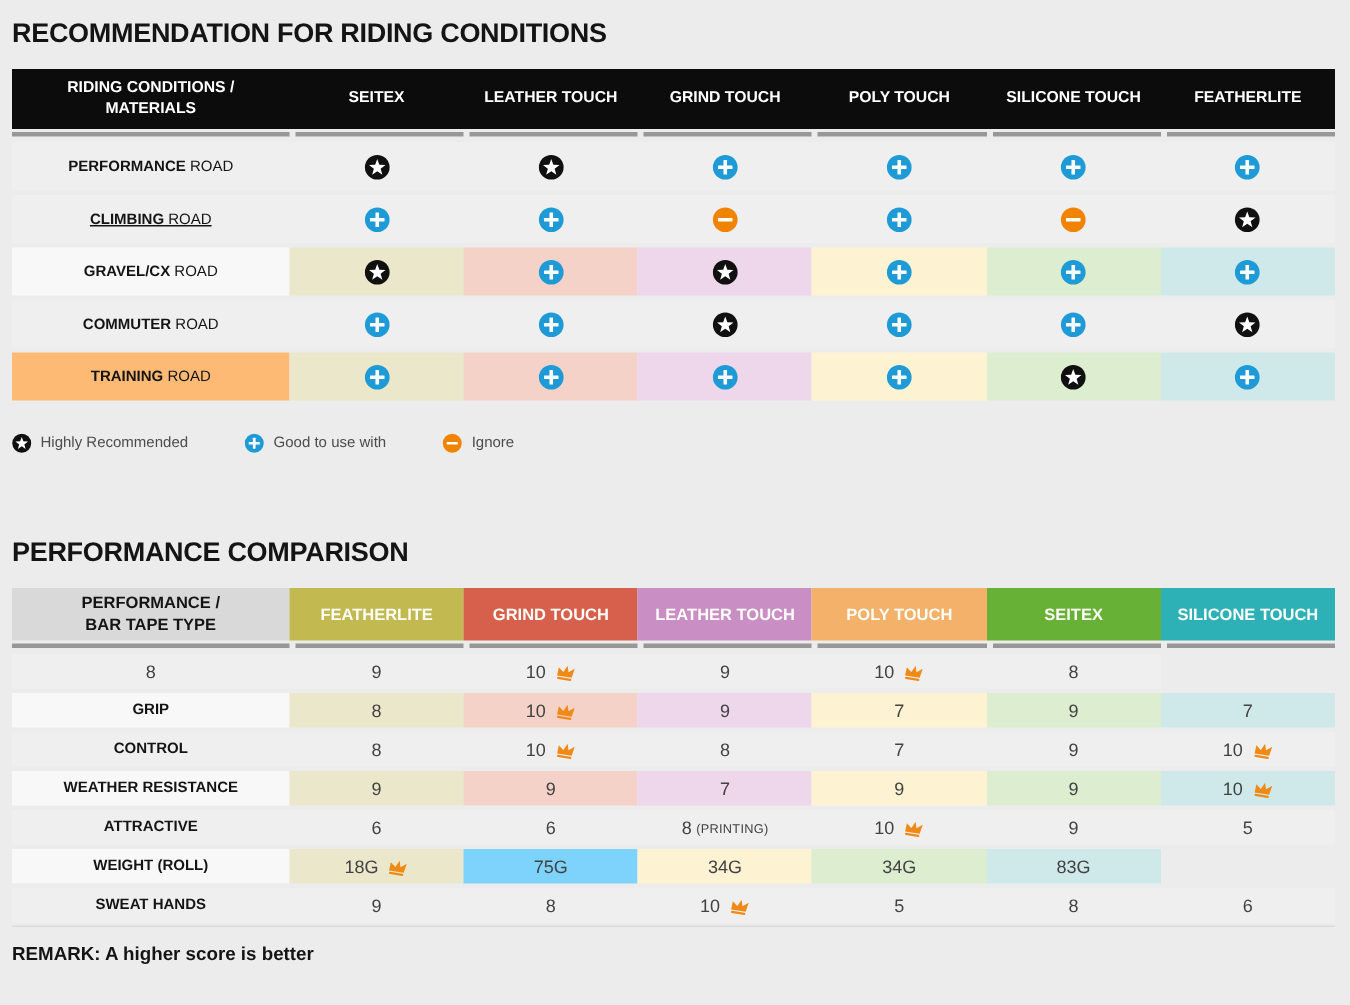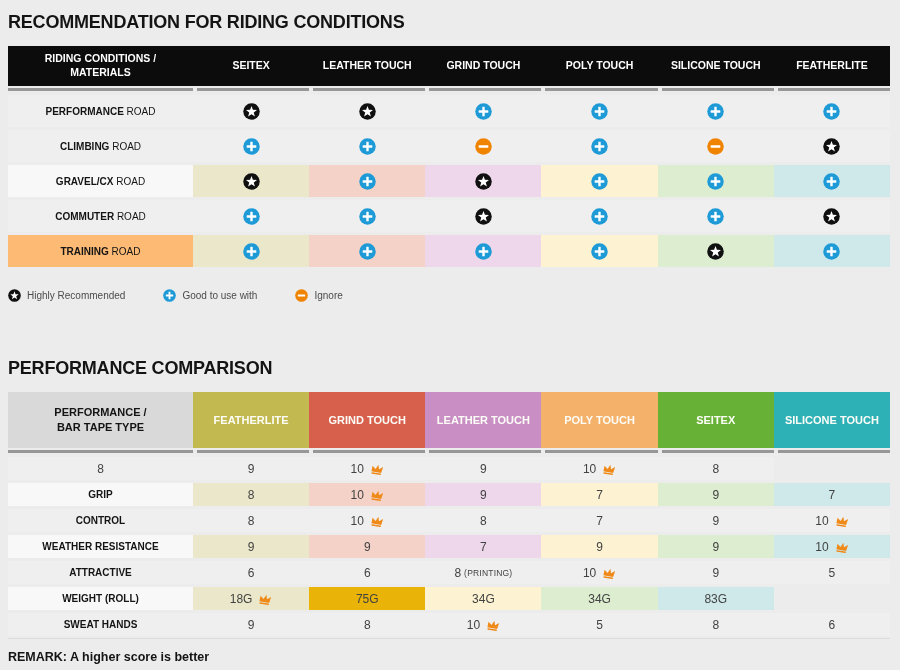--- a/index.html
+++ b/index.html
@@ -36,21 +36,21 @@
   .metric{font-weight:700;}
   .rating{display:inline-flex;line-height:0;}
   .value{font-size:12px;color:#424242;}
   .suffix{font-size:8.5px;color:#424242;margin-left:3px;letter-spacing:0.2px;}
   .crown{display:inline-flex;line-height:0;margin-left:5px;transform:rotate(9deg);}
   
   .legend{margin-top:22px;display:flex;align-items:center;}
   .lg-item{display:inline-flex;align-items:center;margin-right:38px;}
   .lg-label{font-size:10px;color:#4c4c4c;margin-left:6px;}
   
-  .perf-head{height:56px;}
+  .perf-head{height:35px;}
   .perf-head .th{
     display:flex;align-items:center;justify-content:center;
     color:#fdfdf8;font-weight:700;font-size:11px;text-align:center;
   }
   .perf-head .corner{
     background:#d9d9d9;color:#141414;flex-direction:column;line-height:1.35;font-size:11px;
   }
   .perf-tbody{border-bottom:1px solid #dcdcdc;padding-bottom:2px;}
   .remark{font-weight:700;font-size:12.5px;color:#141414;margin-top:11px;}
 </style>
@@ -136,21 +136,21 @@
             <span class="rating">
               <svg width="17" height="17" viewBox="0 0 20 20">
                 <circle cx="10" cy="10" r="9.7" fill="#1e9bd7"></circle>
                 <rect x="4.3" y="8.6" width="11.4" height="2.8" rx="0.5" fill="#fff"></rect>
                 <rect x="8.6" y="4.3" width="2.8" height="11.4" rx="0.5" fill="#fff"></rect>
               </svg>
             </span>
           </div>
         </div>
         <div class="grid rec-row">
-          <div class="cell label-cell" style="background: rgb(239, 239, 239);">
+          <div class="cell label-cell" style="background: rgb(239, 239, 239); text-decoration: underline;">
             <span class="b">CLIMBING</span>
             <span class="sfx">&nbsp;ROAD</span>
           </div>
           <div class="cell" style="background: rgb(239, 239, 239);">
             <span class="rating">
               <svg width="17" height="17" viewBox="0 0 20 20">
                 <circle cx="10" cy="10" r="9.7" fill="#1e9bd7"></circle>
                 <rect x="4.3" y="8.6" width="11.4" height="2.8" rx="0.5" fill="#fff"></rect>
                 <rect x="8.6" y="4.3" width="2.8" height="11.4" rx="0.5" fill="#fff"></rect>
               </svg>
@@ -584,21 +584,21 @@
           <div class="cell label-cell metric" style="background: rgb(248, 248, 248);">WEIGHT (ROLL)</div>
           <div class="cell" style="background: rgb(234, 231, 203);">
             <span class="value">18G</span>
             <span class="crown">
               <svg width="15" height="12" viewBox="0 0 24 19">
                 <path fill="#ef8a18" d="M4.5 14.5 L5 5.5 L10.5 9.8 L14 2.5 L16 9.2 L22 4.5 L20.3 14.5 Z"></path>
                 <rect x="4.8" y="15.6" width="15.5" height="2.5" rx="1.2" fill="#ef8a18"></rect>
               </svg>
             </span>
           </div>
-          <div class="cell" style="background: #eab308;">
+          <div class="cell" style="background: #7dd3fc;">
             <span class="value">75G</span>
           </div>
           <div class="cell" style="background: rgb(253, 243, 211);">
             <span class="value">34G</span>
           </div>
           <div class="cell" style="background: rgb(220, 237, 208);">
             <span class="value">34G</span>
           </div>
           <div class="cell" style="background: rgb(207, 233, 234);">
             <span class="value">83G</span>

